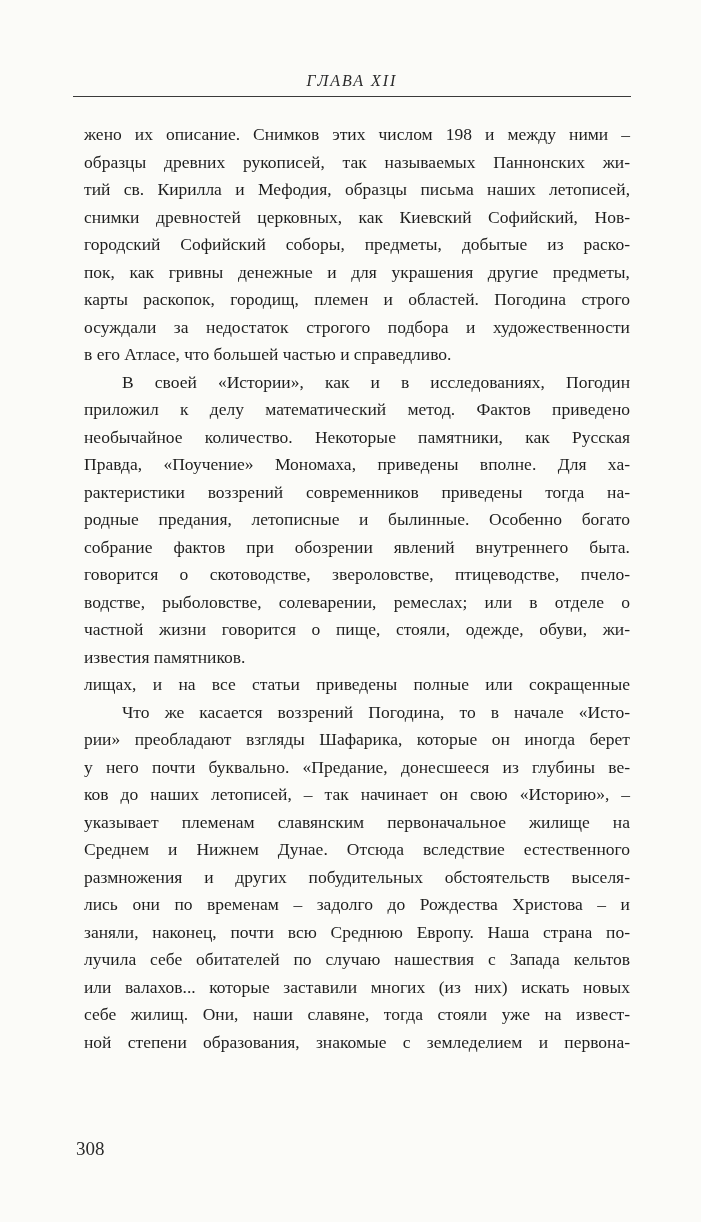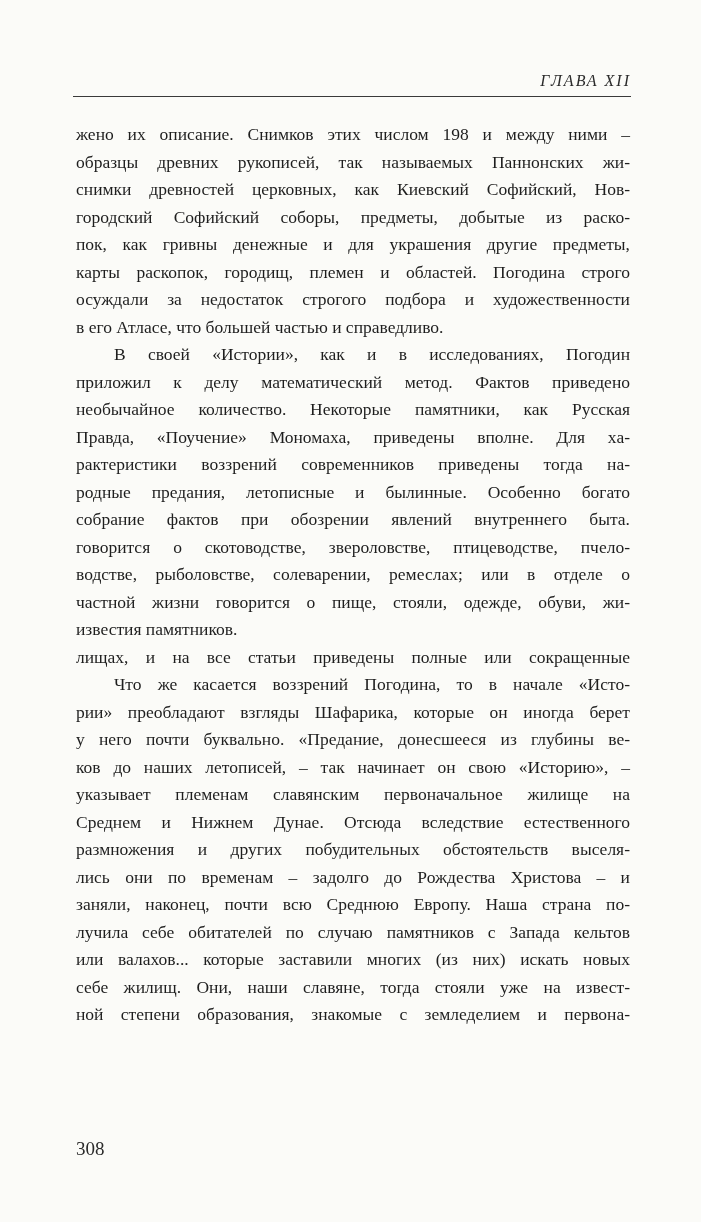--- a/index.html
+++ b/index.html
@@ -13,21 +13,21 @@
     background: #fbfbf8;
     font-family: "Liberation Serif", "DejaVu Serif", serif;
     color: #1e1e1e;
     overflow: hidden;
   }
   .running-head {
     position: absolute;
     top: 72px;
     left: 73px;
     width: 558px;
-    text-align: right;
+    text-align: center;
     font-style: italic;
     font-size: 16px;
     letter-spacing: 2px;
     color: #2b2b2b;
   }
   .head-rule {
     position: absolute;
     top: 96px;
     left: 73px;
     width: 558px;
@@ -42,20 +42,21 @@
     font-size: 17.5px;
     line-height: 27.5px;
   }
   .paragraph {
     margin: 0;
   }
   .line {
     text-align: justify;
     text-align-last: justify;
     white-space: normal;
+    margin-left: 8px;
   }
   .line.last {
     text-align-last: left;
   }
   .line.first-indent {
     padding-left: 38px;
   }
   .page-number {
     position: absolute;
     left: 76px;
@@ -67,20 +68,21 @@
 </head>
 <body>
 
 <div class="page">
   <div class="running-head">ГЛАВА XII</div>
   <div class="head-rule"></div>
   <div class="body-text">
       <div class="paragraph">
         <div class="line">жено их описание. Снимков этих числом 198 и между ними –</div>
         <div class="line">образцы древних рукописей, так называемых Паннонских жи-</div>
+        <div class="line">тий св. Кирилла и Мефодия, образцы письма наших летописей,</div>
         <div class="line">снимки древностей церковных, как Киевский Софийский, Нов-</div>
         <div class="line">городский Софийский соборы, предметы, добытые из раско-</div>
         <div class="line">пок, как гривны денежные и для украшения другие предметы,</div>
         <div class="line">карты раскопок, городищ, племен и областей. Погодина строго</div>
         <div class="line">осуждали за недостаток строгого подбора и художественности</div>
         <div class="line last">в его Атласе, что большей частью и справедливо.</div>
       </div>
       <div class="paragraph">
         <div class="line first-indent">В своей «Истории», как и в исследованиях, Погодин</div>
         <div class="line">приложил к делу математический метод. Фактов приведено</div>
@@ -98,20 +100,20 @@
       <div class="paragraph">
         <div class="line first-indent">Что же касается воззрений Погодина, то в начале «Исто-</div>
         <div class="line">рии» преобладают взгляды Шафарика, которые он иногда берет</div>
         <div class="line">у него почти буквально. «Предание, донесшееся из глубины ве-</div>
         <div class="line">ков до наших летописей, – так начинает он свою «Историю», –</div>
         <div class="line">указывает племенам славянским первоначальное жилище на</div>
         <div class="line">Среднем и Нижнем Дунае. Отсюда вследствие естественного</div>
         <div class="line">размножения и других побудительных обстоятельств выселя-</div>
         <div class="line">лись они по временам – задолго до Рождества Христова – и</div>
         <div class="line">заняли, наконец, почти всю Среднюю Европу. Наша страна по-</div>
-        <div class="line">лучила себе обитателей по случаю памятников с Запада кельтов</div>
+        <div class="line">лучила себе обитателей по случаю нашествия с Запада кельтов</div>
         <div class="line">или валахов... которые заставили многих (из них) искать новых</div>
         <div class="line">себе жилищ. Они, наши славяне, тогда стояли уже на извест-</div>
         <div class="line">ной степени образования, знакомые с земледелием и первона-</div>
       </div>
     </div>
   <div class="page-number">308</div>
 </div>
 
 </body></html>

